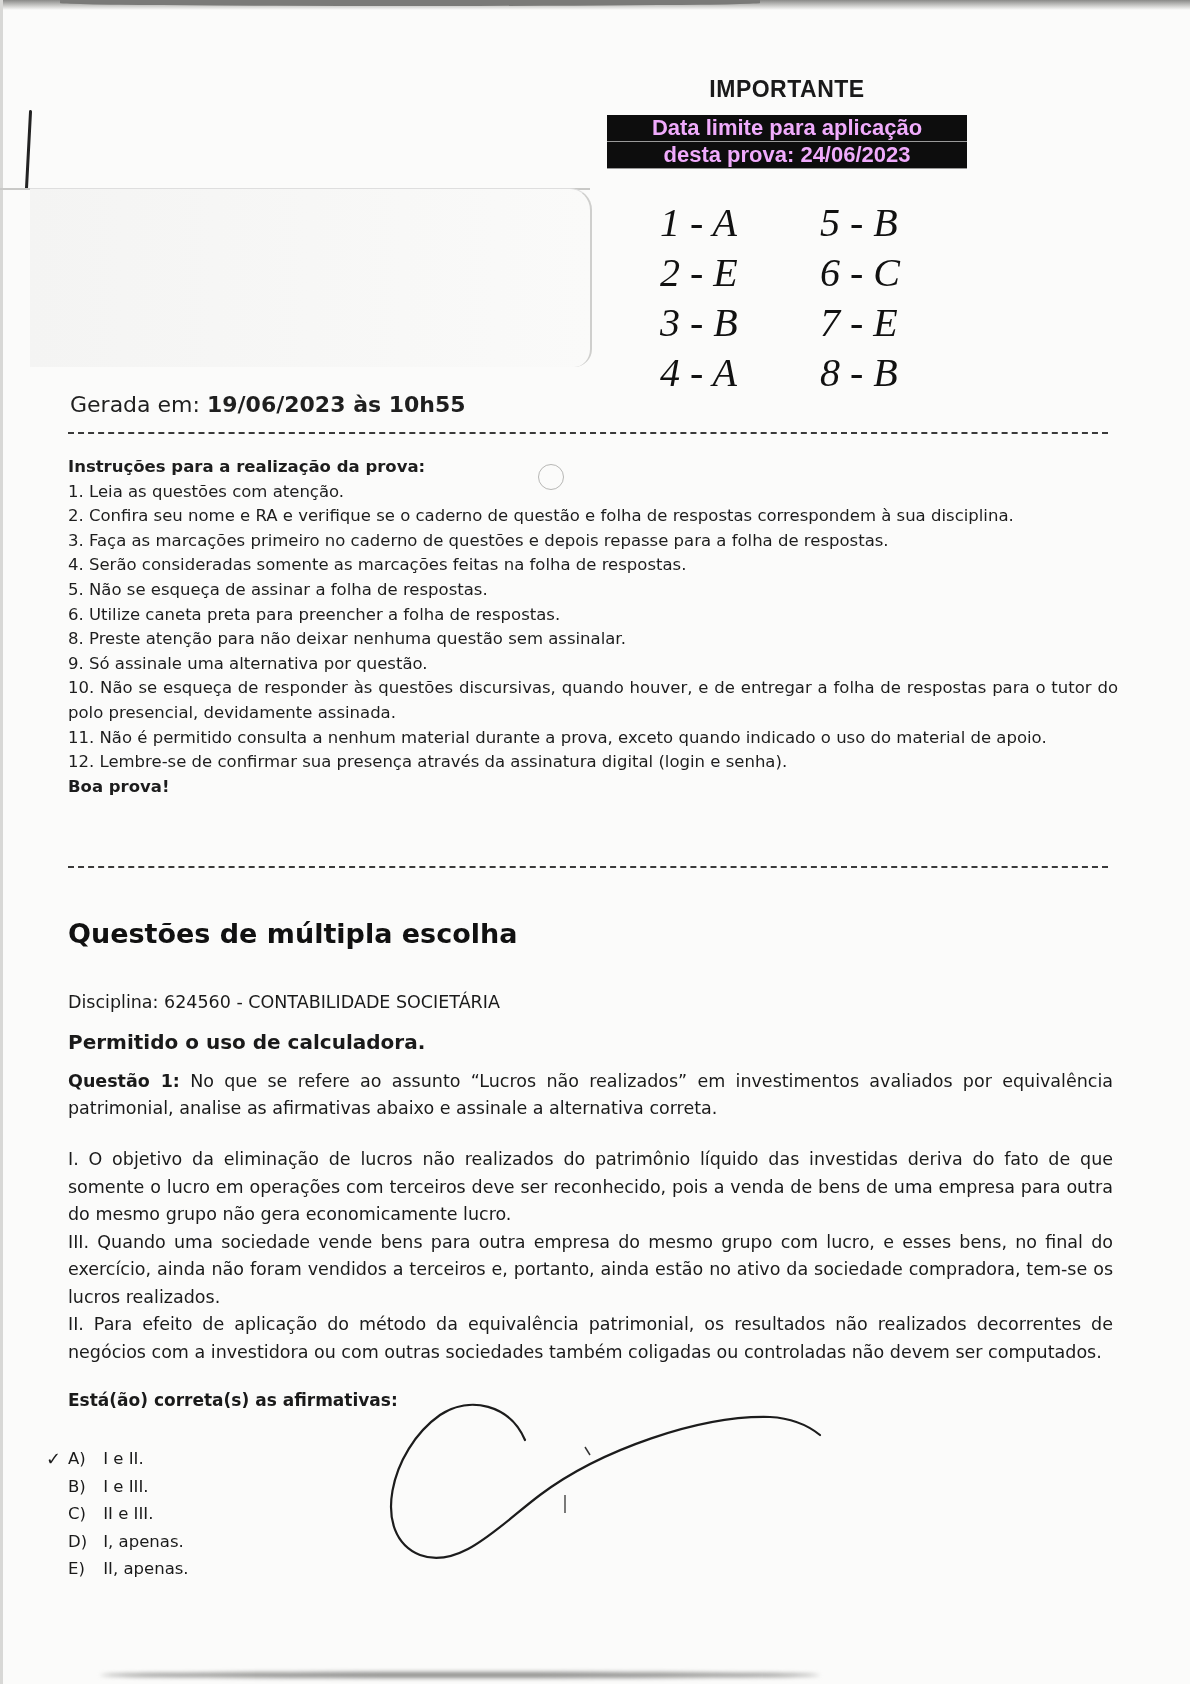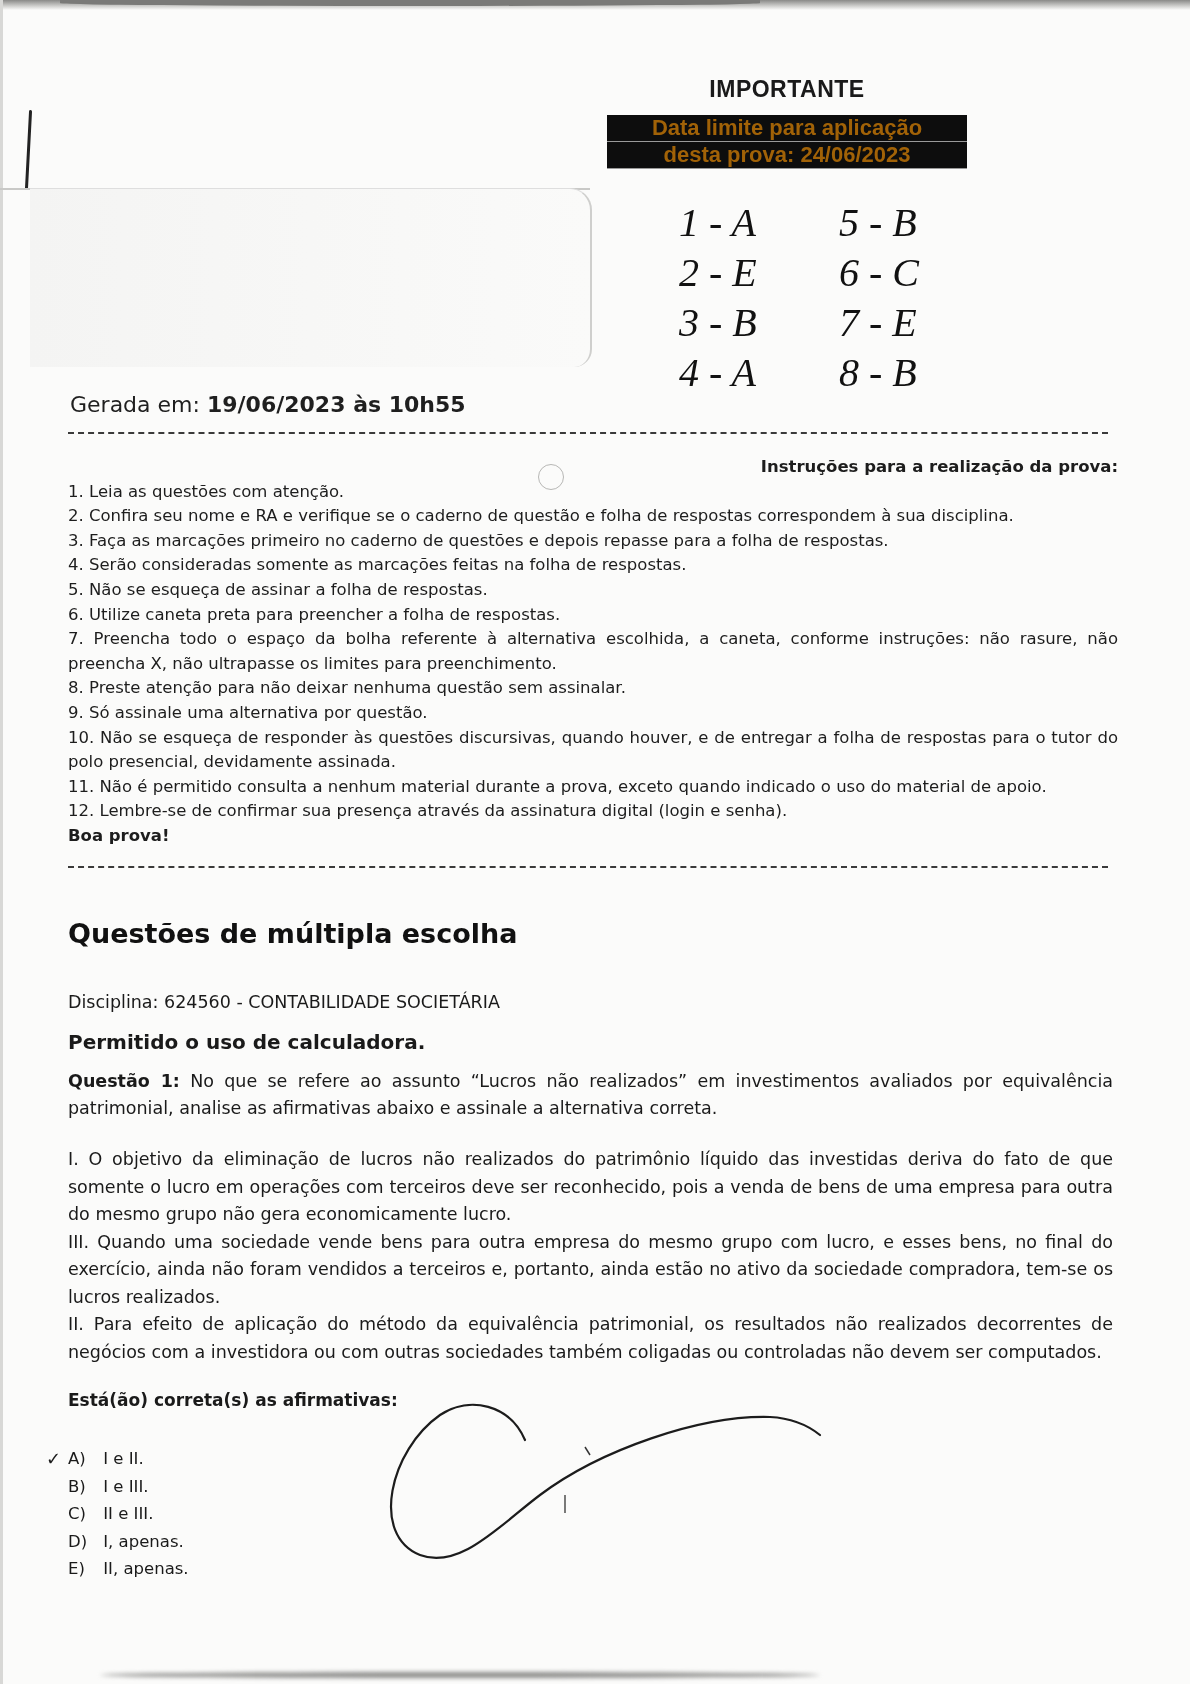--- a/index.html
+++ b/index.html
@@ -48,43 +48,43 @@
   }
   .generated b { font-weight:bold; }
   .important {
     position:absolute; left:607px; top:76px; width:360px; text-align:center;
   }
   .important .title {
     font-family:"Liberation Sans", sans-serif; font-weight:bold; font-size:23px;
     letter-spacing:0.5px; margin-bottom:12px;
   }
   .important .bar {
-    background:#0d0d0d; color:#a16207; font-family:"Liberation Sans", sans-serif;
+    background:#0d0d0d; color:#f0abfc; font-family:"Liberation Sans", sans-serif;
     font-weight:bold; font-size:22px; line-height:26px; padding:0 4px;
     border-bottom:1px solid #999;
   }
   .answers {
     position:absolute; left:660px; top:198px; width:300px;
     font-family:"DejaVu Sans", sans-serif; font-weight:200;
   }
   .answers .col { position:absolute; top:0; }
   .answers .col.c2 { left:160px; }
   .ans {
     font-size:40px; line-height:50px; white-space:nowrap; color:#111;
-    font-family:"Liberation Serif", serif; font-style:italic;margin-left:19px;
+    font-family:"Liberation Serif", serif; font-style:italic;
   }
   .dash-line {
     position:absolute; left:68px; width:1040px; height:0;
     border-top:2px dashed #3a3a3a;
   }
   .instructions {
     position:absolute; left:68px; top:455px; width:1050px; font-size:16.5px;
     line-height:24.6px; color:#1d1d1d;
   }
-  .instructions .head { font-weight:bold;text-align:right; }
+  .instructions .head { font-weight:bold; }
   .instructions .item { text-align:justify; }
   .instructions .boa { font-weight:bold; }
   .section-title {
     position:absolute; left:68px; top:918px; font-size:27px; font-weight:bold; color:#111;
   }
   .disc {
     position:absolute; left:68px; top:990px; font-size:17.5px; line-height:25px;
   }
   .disc .bold { font-weight:bold; font-size:20px;margin-top:15px; }
   .question {
@@ -152,21 +152,20 @@
 <div class="dash-line" style="top:432px;"></div>
 
 <div class="instructions">
   <div class="head">Instruções para a realização da prova:</div>
   <div class="item">1. Leia as questões com atenção.</div>
   <div class="item">2. Confira seu nome e RA e verifique se o caderno de questão e folha de respostas correspondem à sua disciplina.</div>
   <div class="item">3. Faça as marcações primeiro no caderno de questões e depois repasse para a folha de respostas.</div>
   <div class="item">4. Serão consideradas somente as marcações feitas na folha de respostas.</div>
   <div class="item">5. Não se esqueça de assinar a folha de respostas.</div>
   <div class="item">6. Utilize caneta preta para preencher a folha de respostas.</div>
-  <div class="item">7. Preencha todo o espaço da bolha referente à alternativa escolhida, a caneta, conforme instruções: não rasure, não preencha X, não ultrapasse os limites para preenchimento.</div>
   <div class="item">8. Preste atenção para não deixar nenhuma questão sem assinalar.</div>
   <div class="item">9. Só assinale uma alternativa por questão.</div>
   <div class="item">10. Não se esqueça de responder às questões discursivas, quando houver, e de entregar a folha de respostas para o tutor do polo presencial, devidamente assinada.</div>
   <div class="item">11. Não é permitido consulta a nenhum material durante a prova, exceto quando indicado o uso do material de apoio.</div>
   <div class="item">12. Lembre-se de confirmar sua presença através da assinatura digital (login e senha).</div>
   <div class="boa">Boa prova!</div>
 </div>
 
 <div class="dash-line" style="top:866px;"></div>
 

